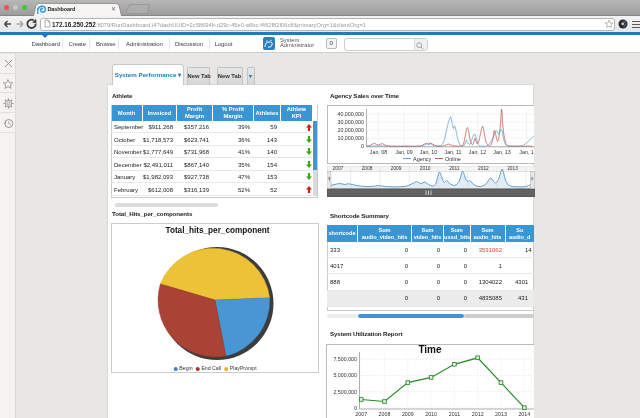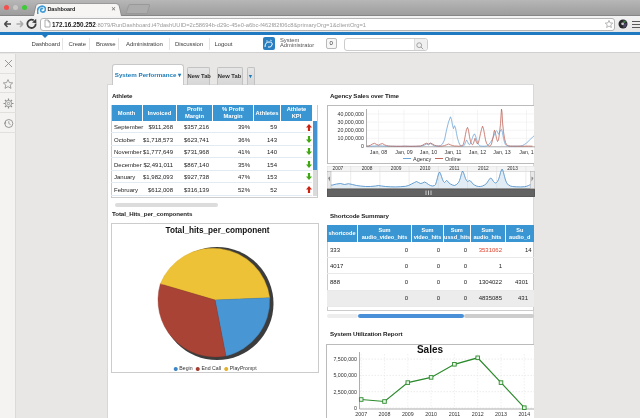--- a/index.html
+++ b/index.html
@@ -415,13 +415,13 @@
     <polyline points="35.2,55.5 58.5,57.5 81.8,38.6 105.1,33.4 128.4,20.3 151.7,13.8 175.0,38.6 198.3,63.7 " fill="none" stroke="#2b8a2b" stroke-width="1.2"></polyline>
     <rect x="33.39999999999999" y="53.7" width="3.6" height="3.6" fill="#eaf5ea" stroke="#2b8a2b" stroke-width="0.9"></rect>
     <rect x="56.7" y="55.7" width="3.6" height="3.6" fill="#eaf5ea" stroke="#2b8a2b" stroke-width="0.9"></rect>
     <rect x="80.00000000000001" y="36.800000000000026" width="3.6" height="3.6" fill="#eaf5ea" stroke="#2b8a2b" stroke-width="0.9"></rect>
     <rect x="103.30000000000003" y="31.599999999999977" width="3.6" height="3.6" fill="#eaf5ea" stroke="#2b8a2b" stroke-width="0.9"></rect>
     <rect x="126.59999999999998" y="18.50000000000001" width="3.6" height="3.6" fill="#eaf5ea" stroke="#2b8a2b" stroke-width="0.9"></rect>
     <rect x="149.89999999999998" y="12.00000000000001" width="3.6" height="3.6" fill="#eaf5ea" stroke="#2b8a2b" stroke-width="0.9"></rect>
     <rect x="173.2" y="36.800000000000026" width="3.6" height="3.6" fill="#eaf5ea" stroke="#2b8a2b" stroke-width="0.9"></rect>
     <rect x="196.49999999999994" y="61.89999999999999" width="3.6" height="3.6" fill="#eaf5ea" stroke="#2b8a2b" stroke-width="0.9"></rect>
   </svg>
-<div class="abs" style="left:326px; top:344px; width:208px; text-align:center; font-size:10px; font-weight:bold; color:#111;">Sales</div>
+<div class="abs" style="left:326px; top:344px; width:208px; text-align:center; font-size:10px; font-weight:bold; color:#111;">Time</div>
 
 </body></html>

